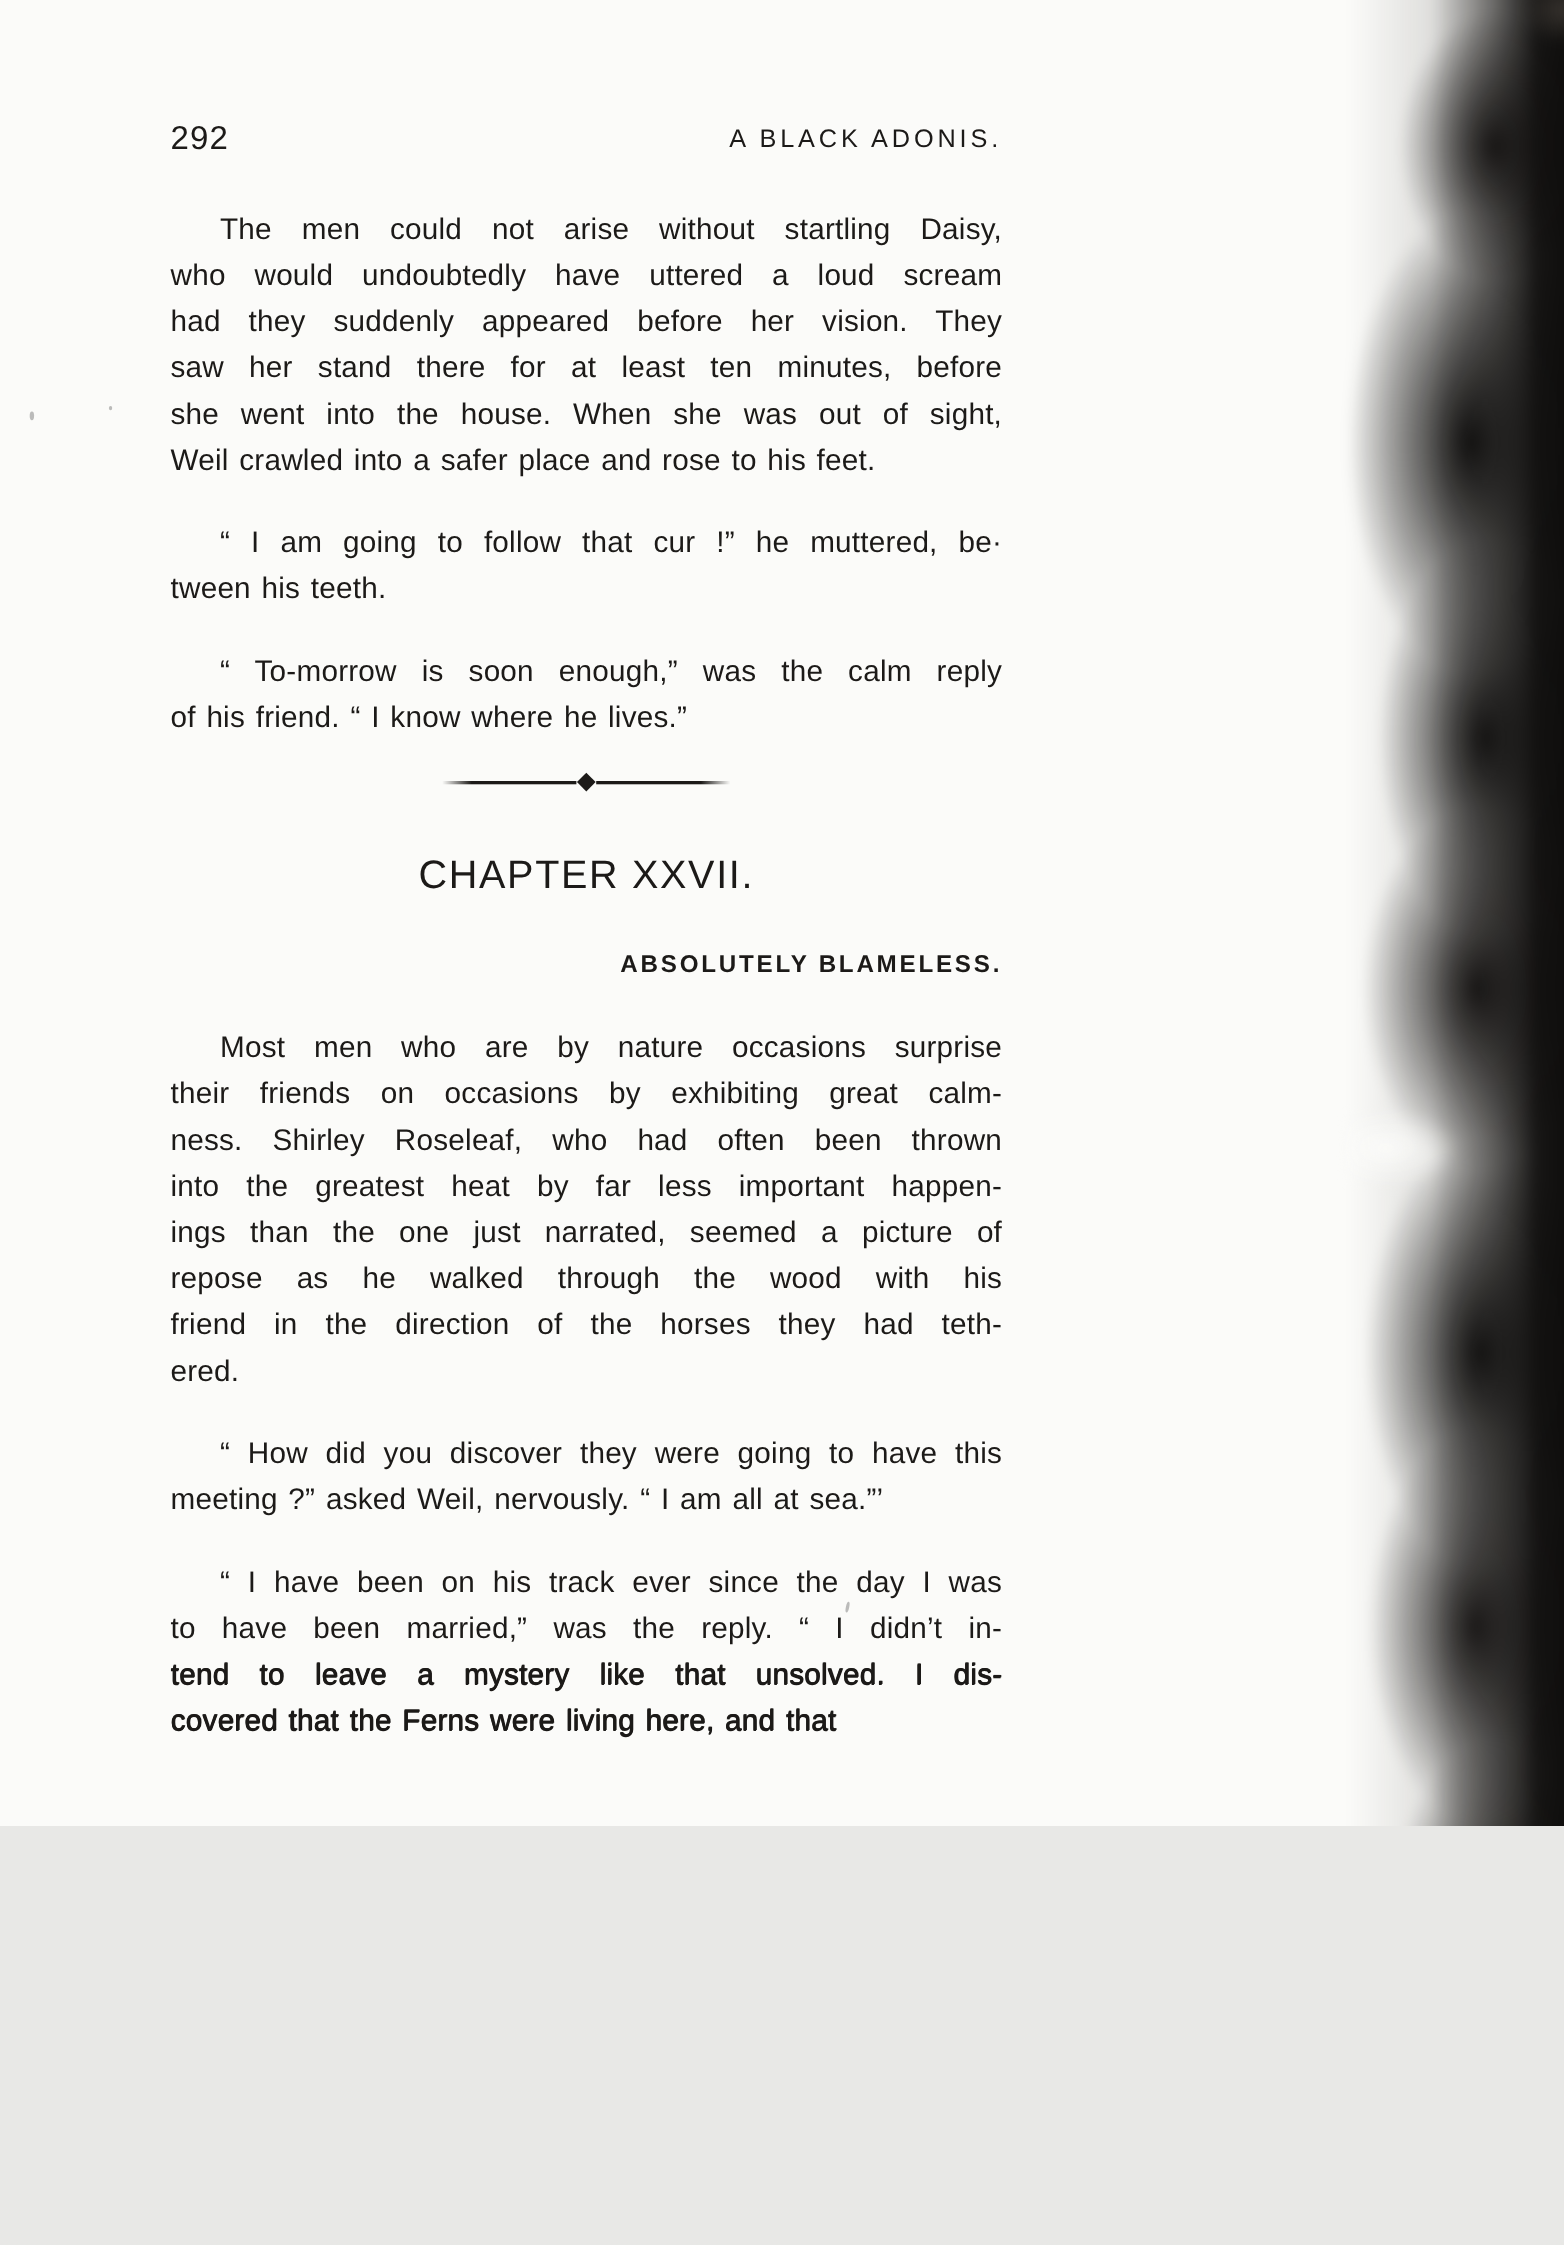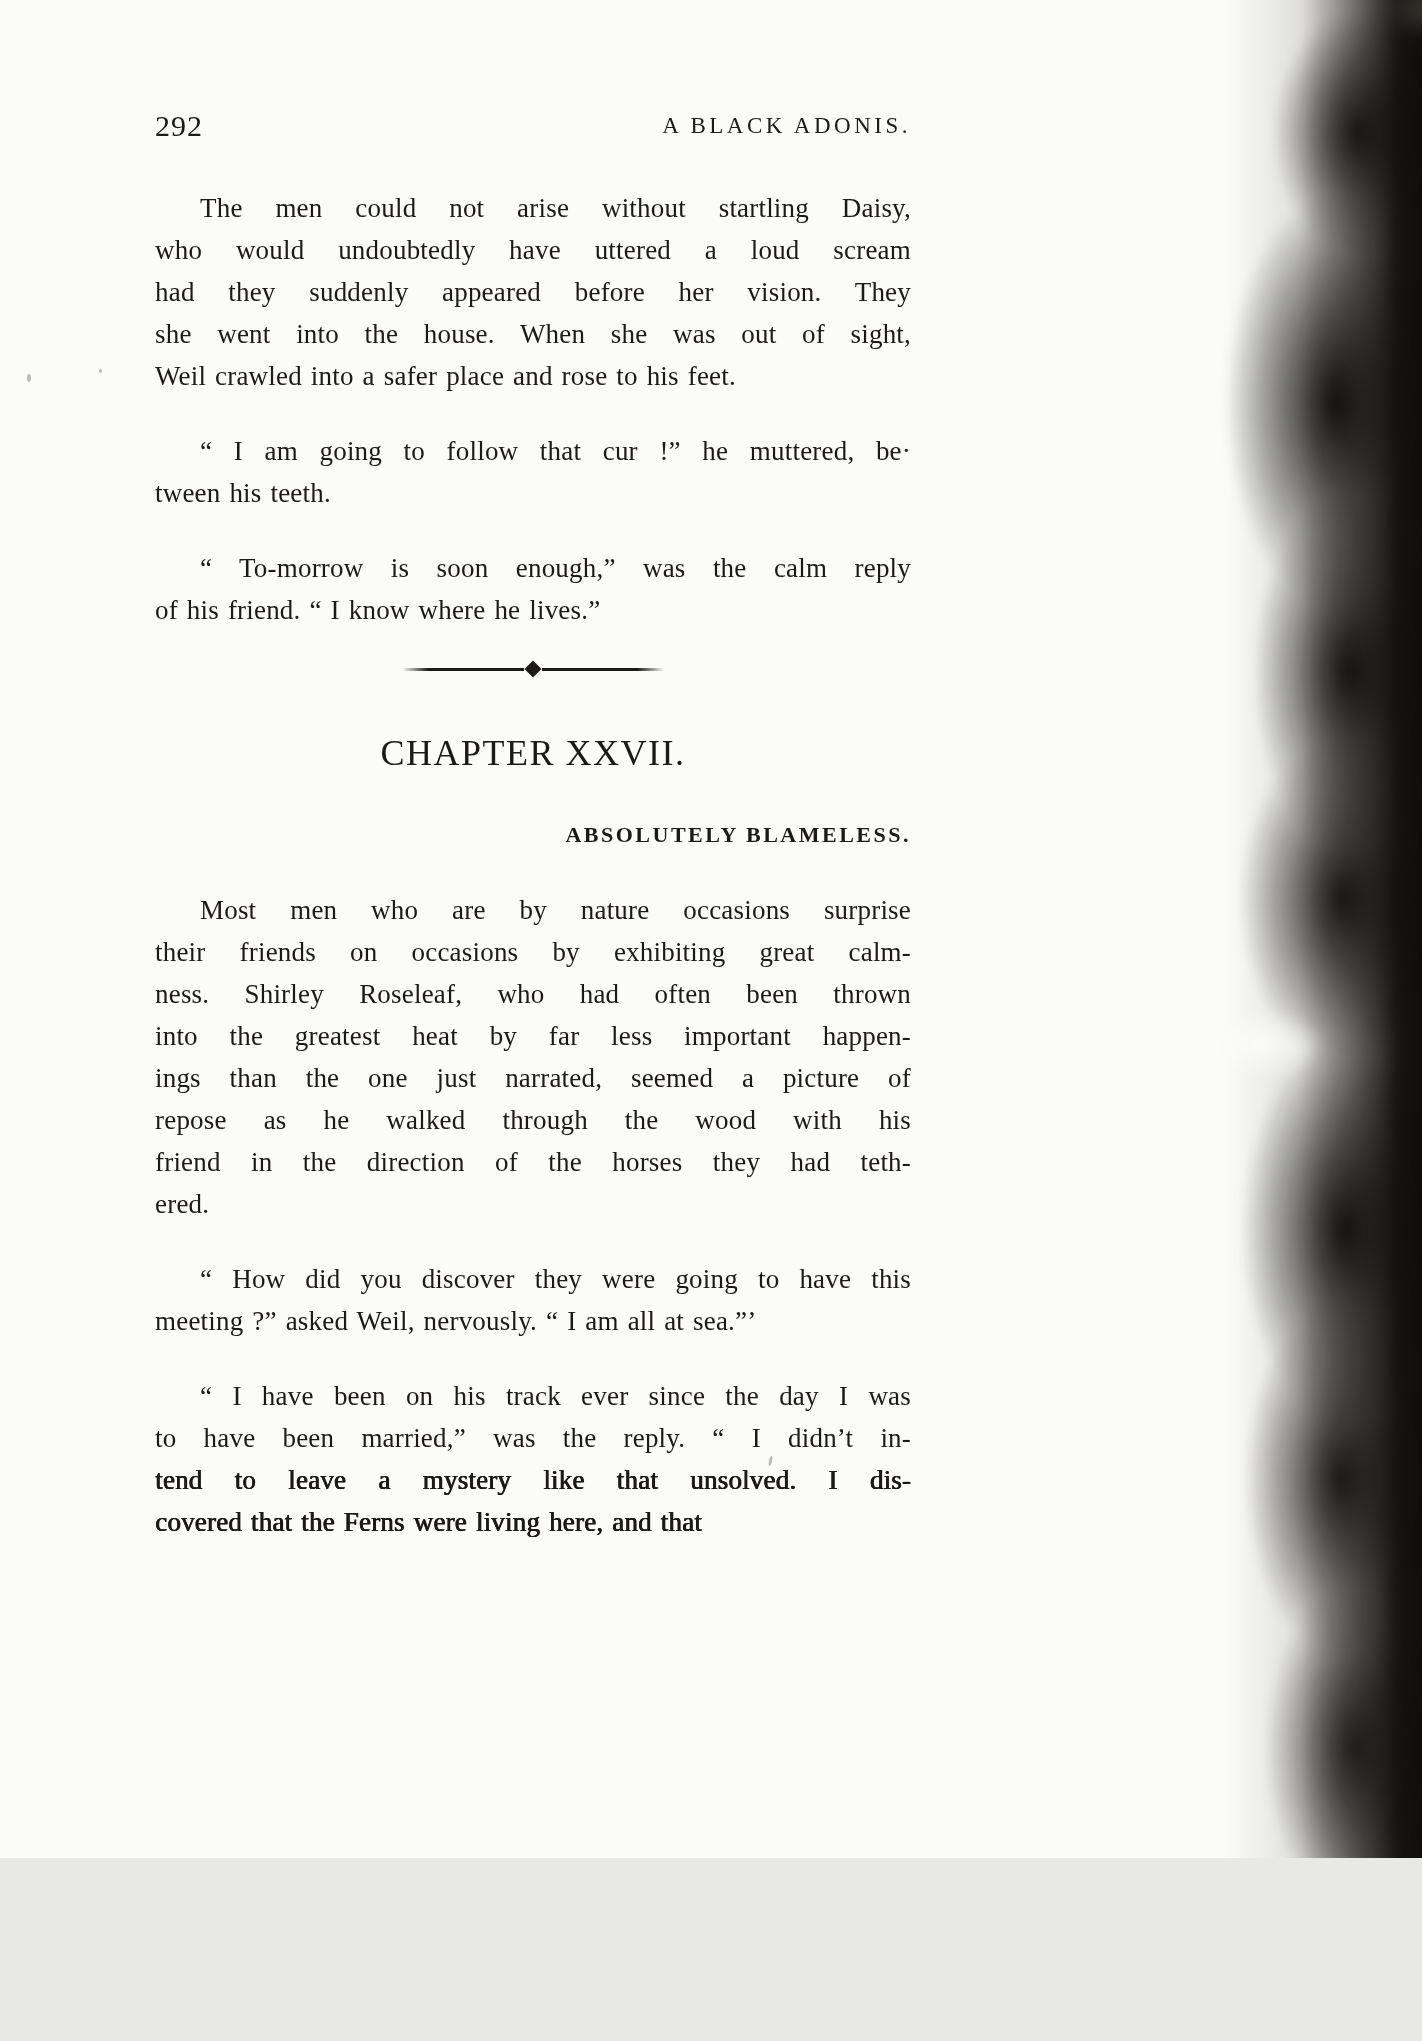--- a/index.html
+++ b/index.html
@@ -3,24 +3,24 @@
 <meta charset="utf-8">
 <style>
   :root{
     --ink:#1c1a18;
     --paper:#fbfbf9;
     --edge:#0a0908;
   }
   html,body{margin:0;padding:0;background:#e8e8e6;}
   .page{
     position:relative;
-    width:1422px;height:1858px;
+    width:1422px;height:1660px;
     background:var(--paper);
     overflow:hidden;
-    font-family:Liberation Serif, serif;
+    font-family:Liberation Sans, sans-serif;
     color:var(--ink);
   }
   
   .text-col{
     position:absolute;
     top:105px;left:155px;width:756px;
   }
   .header{position:relative;height:42px;}
   .page-num{
     position:absolute;left:0;top:2px;
@@ -115,20 +115,21 @@
     <div class="header">
       <span class="page-num">292</span>
       <div class="running-title">A BLACK ADONIS.</div>
     </div>
 
     <div class="body-text" id="paras-top">
         <div class="para">
           <div class="line just indent">The men could not arise without startling Daisy,</div>
           <div class="line just">who would undoubtedly have uttered a loud scream</div>
           <div class="line just">had they suddenly appeared before her vision. They</div>
+          <div class="line just">saw her stand there for at least ten minutes, before</div>
           <div class="line just">she went into the house. When she was out of sight,</div>
           <div class="line">Weil crawled into a safer place and rose to his feet.</div>
         </div>
         <div class="para">
           <div class="line just indent">“ I am going to follow that cur !” he muttered, be·</div>
           <div class="line">tween his teeth.</div>
         </div>
         <div class="para">
           <div class="line just indent">“ To-morrow is soon enough,” was the calm reply</div>
           <div class="line">of his friend.  “ I know where he lives.”</div>

